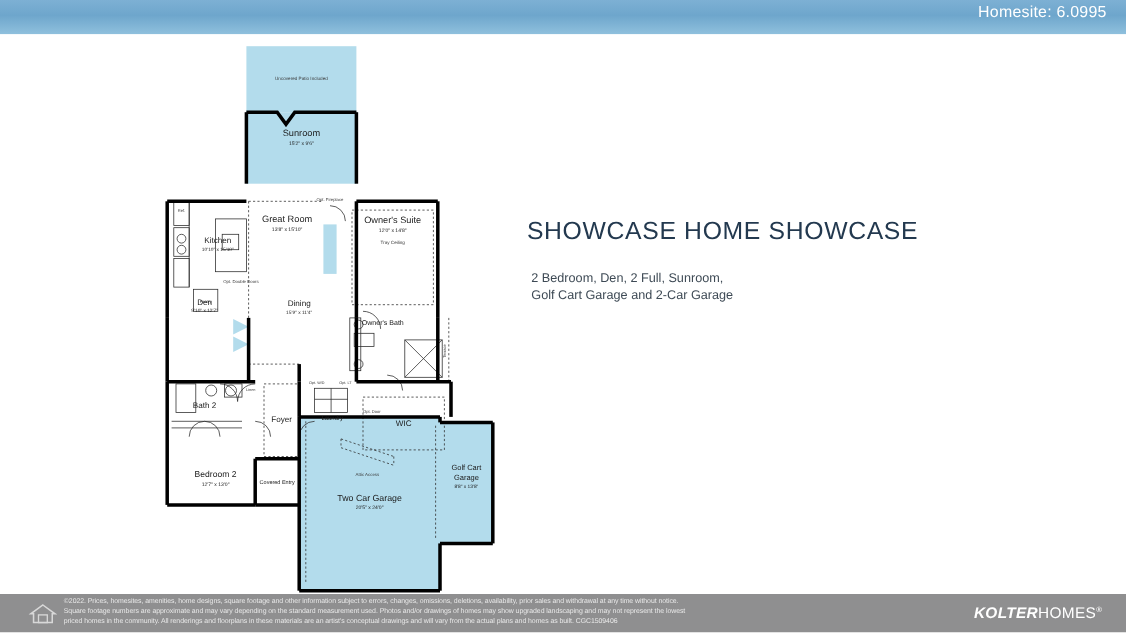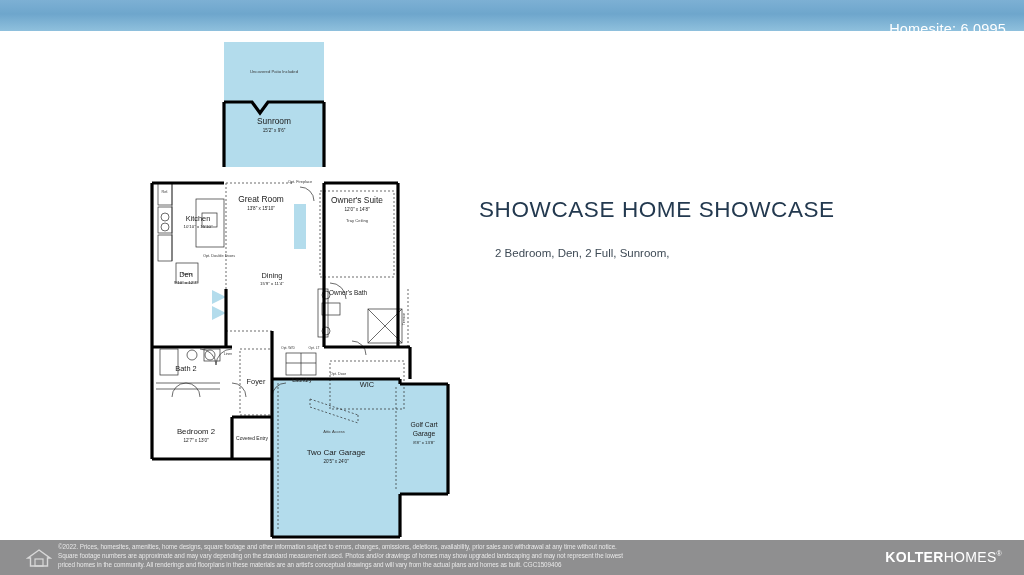--- a/index.html
+++ b/index.html
@@ -20,21 +20,21 @@
   #header-band {
     position: absolute;
     left: 0; top: 0;
     width: 1024px;
     height: 31px;
     background: linear-gradient(to bottom, #7db0d4 0%, #6ea6cc 45%, #8fc0dd 100%);
   }
   #homesite-label {
     position: absolute;
     right: 18px;
-    top: 21px;
+    top: 3px;
     font-size: 14.5px;
     color: #ffffff;
     letter-spacing: .2px;
     white-space: nowrap;
   }
 
   
   #info-panel {
     position: absolute;
     left: 479px;
@@ -51,21 +51,21 @@
   }
   #plan-subtitle {
     font-size: 12.5px;
     color: #3e4a55;
     margin: 0 0 22px 0;
   }
   #plan-desc {
     font-size: 11.5px;
     color: #3e4a55;
     line-height: 1.45;
-    margin: 16px;
+    margin: 4px;
   }
   #plan-desc div { white-space: nowrap; }
 
   
   #footer-bar {
     position: absolute;
     left: 0;
     top: 540px;
     width: 1024px;
     height: 35px;
@@ -91,21 +91,21 @@
   #legal-text div { white-space: nowrap; }
   #brand-logo {
     position: absolute;
     right: 22px;
     top: 549px;
     font-size: 14px;
     color: #ffffff;
     letter-spacing: .3px;
     white-space: nowrap;
   }
-  #brand-logo .bold { font-weight: bold; }
+  #brand-logo .bold { font-weight: bold; font-style: italic; }
   #brand-logo .light { font-weight: normal; }
   #brand-logo .reg { font-size: 7px; vertical-align: super; }
 
   
   #floorplan-wrap {
     position: absolute;
     left: 0;
     top: 31px;
     width: 470px;
     height: 380px;
@@ -314,20 +314,21 @@
     <text class="rm-name" x="424" y="405" font-size="6.8">Garage</text>
     <text class="rm-dim" x="424" y="413" font-size="4.4">8'8" x 13'8"</text>
   </g>
 </svg>
 </div>
 
 <div id="info-panel">
   <h1 id="plan-title">SHOWCASE HOME SHOWCASE</h1>
   <div id="plan-desc">
     <div>2 Bedroom, Den, 2 Full, Sunroom,</div>
+    <div>Golf Cart Garage and 2-Car Garage</div>
   </div>
 </div>
 
 <div id="footer-bar"></div>
 
 <svg id="footer-home-icon" viewBox="0 0 26 20">
   <path d="M13 2 L24 10 L21.5 10 L21.5 18 L4.5 18 L4.5 10 L2 10 Z" fill="none" stroke="#d8d8d8" stroke-width="1.4"></path>
   <rect x="9" y="11" width="8" height="7" fill="none" stroke="#d8d8d8" stroke-width="1.2"></rect>
 </svg>
 

